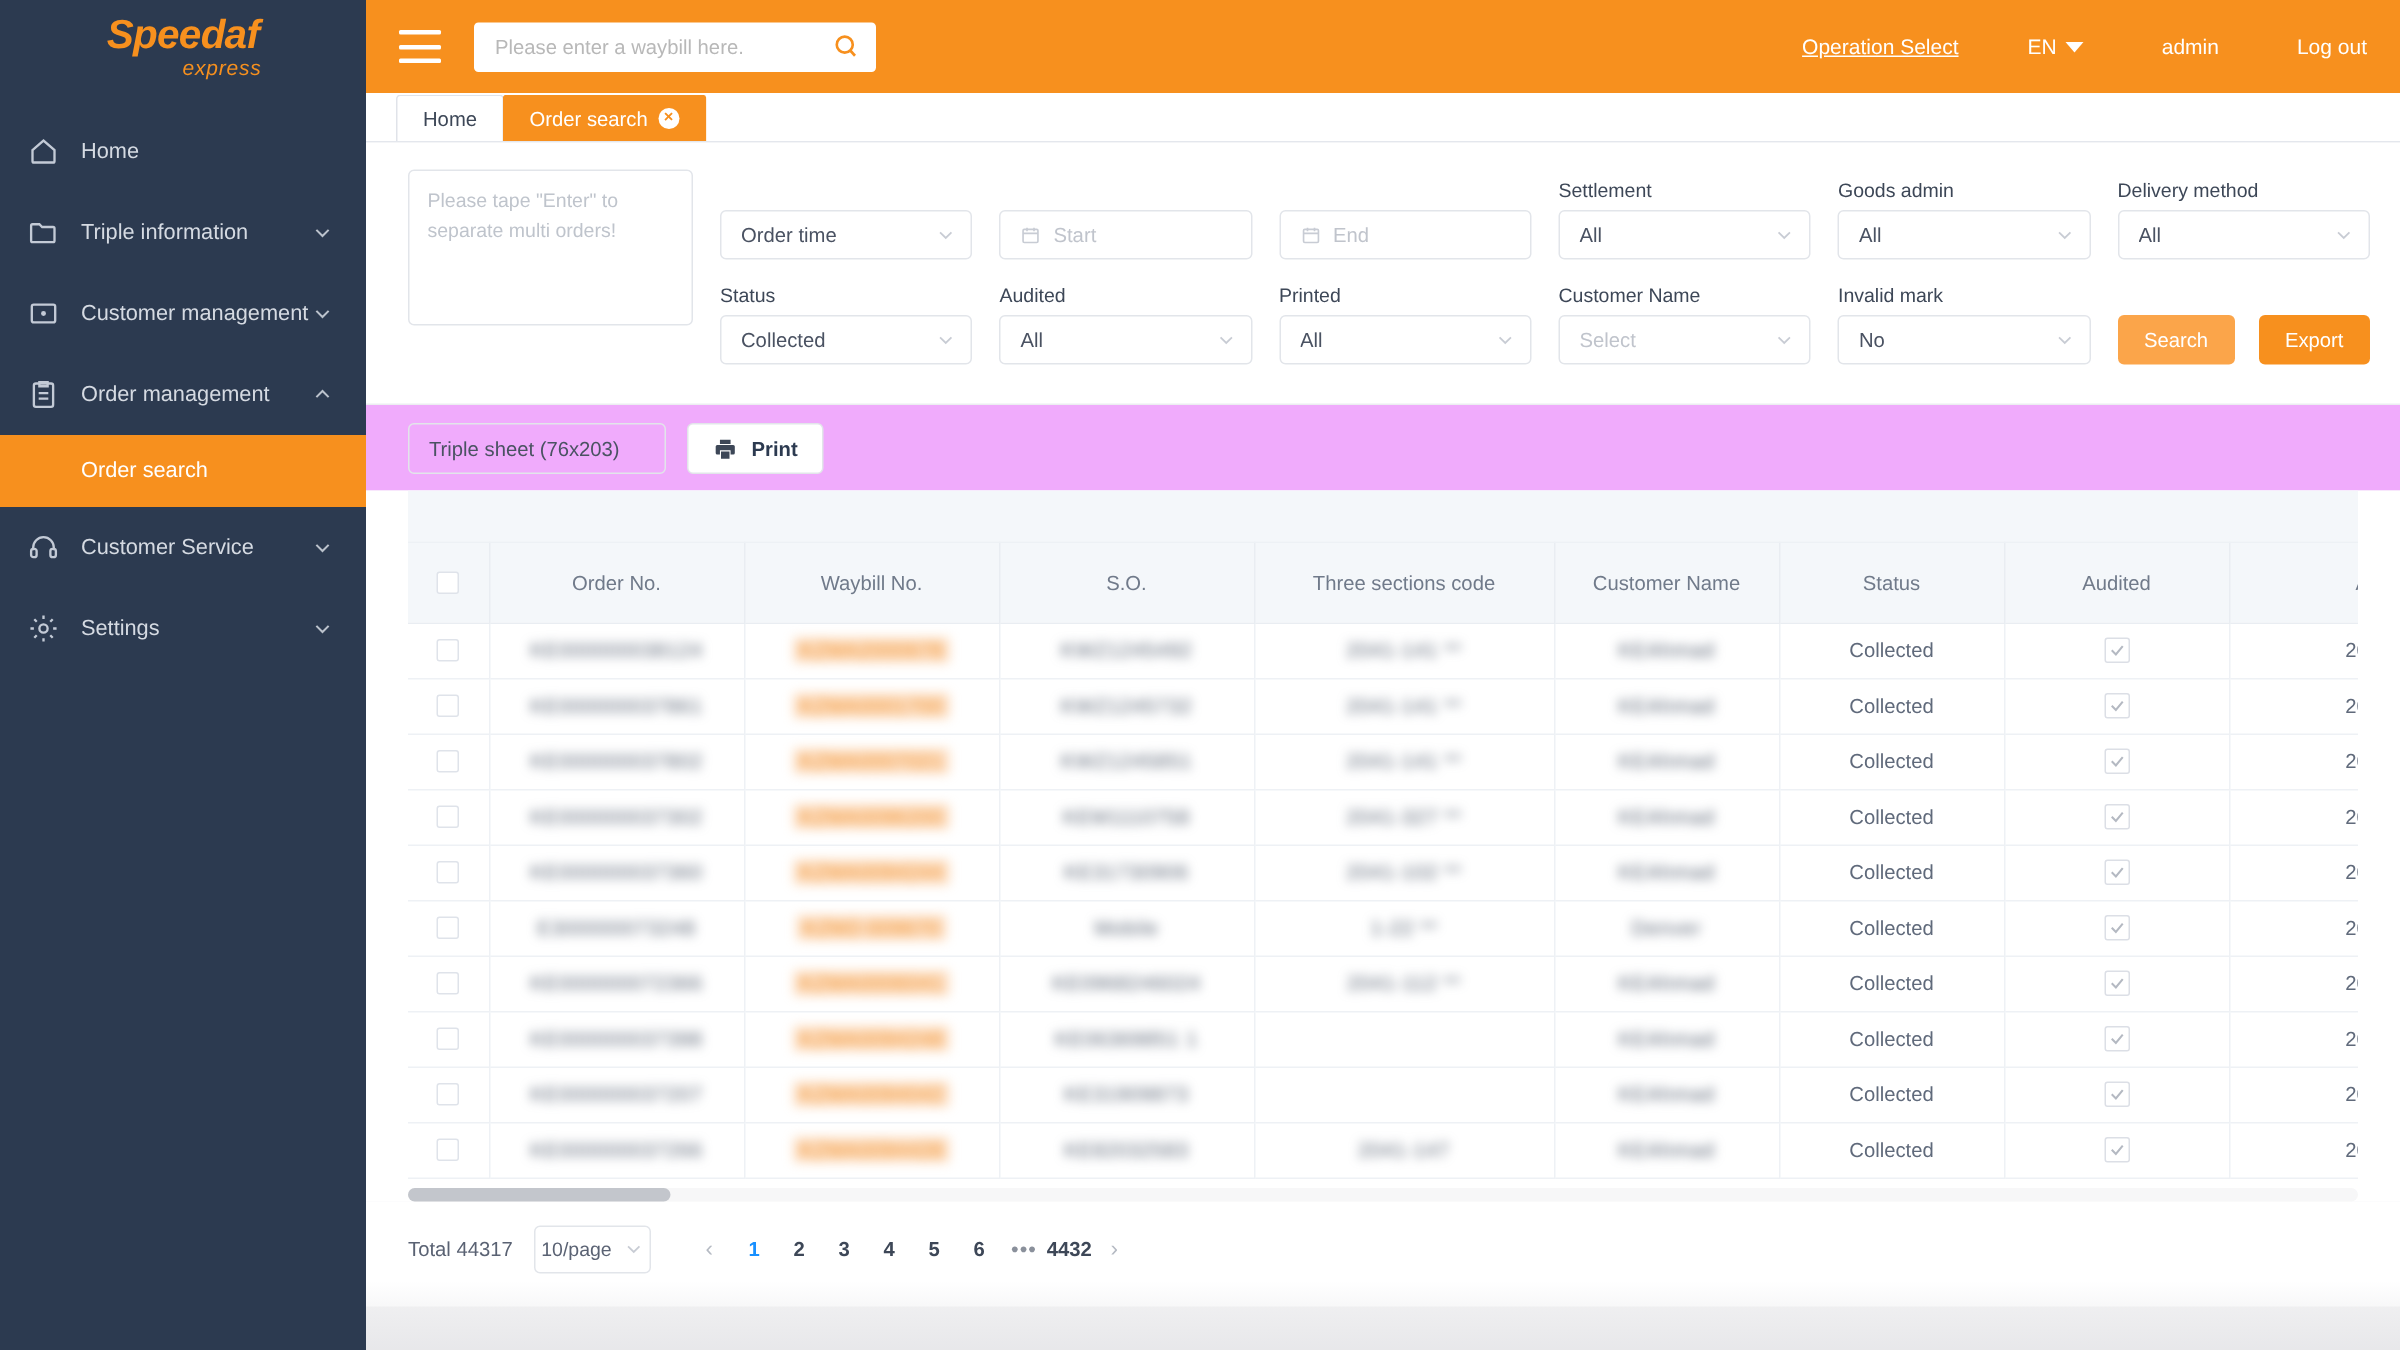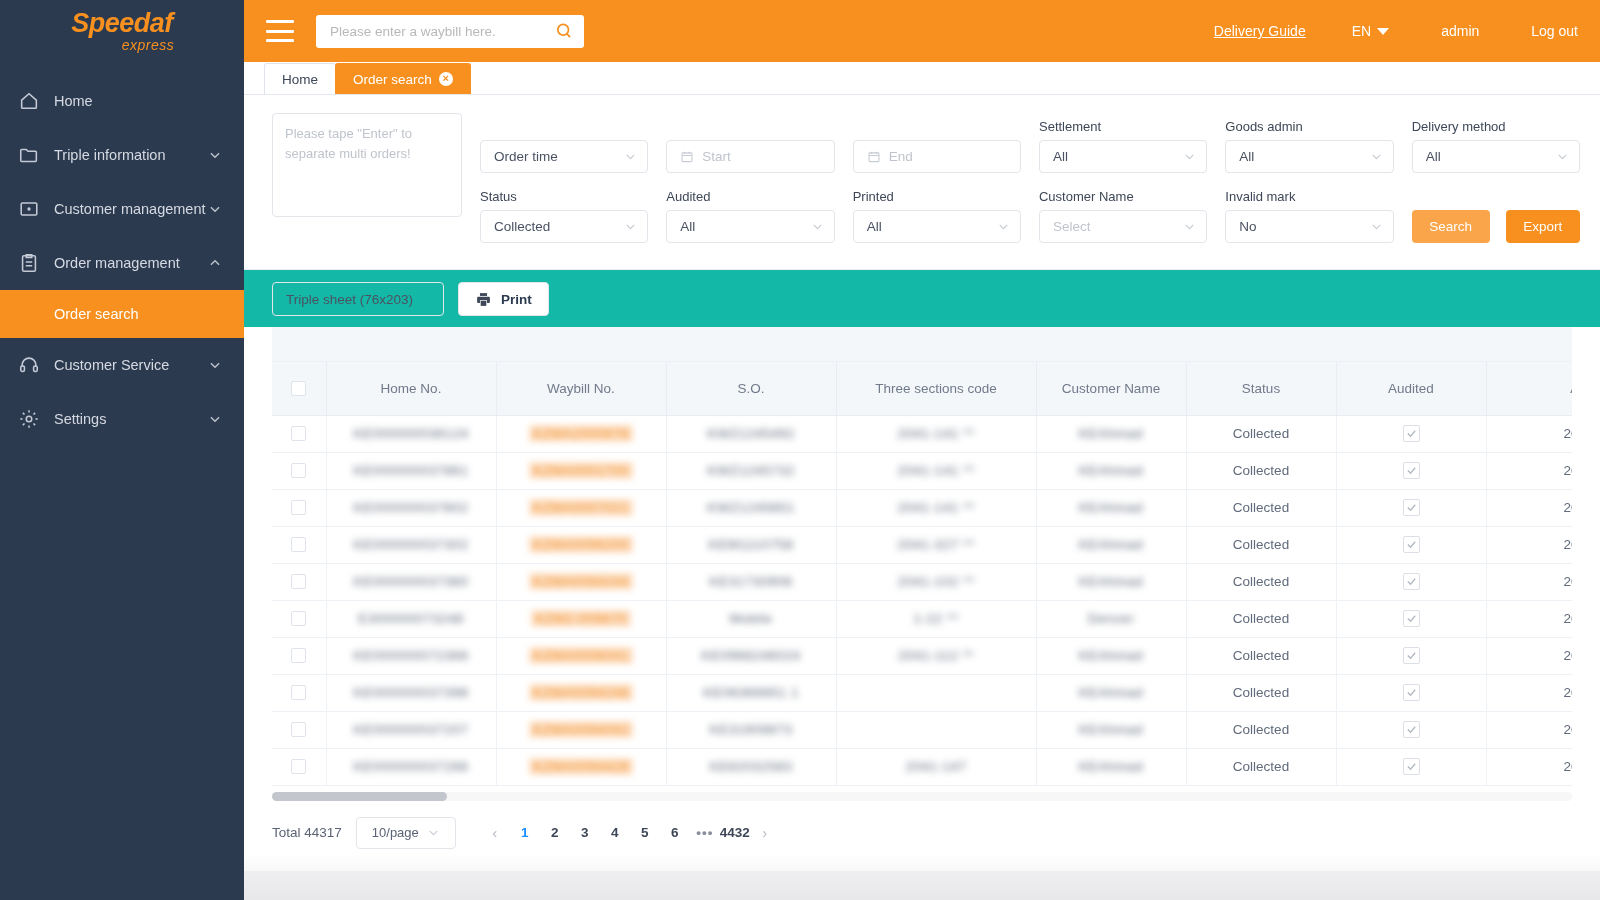--- a/index.html
+++ b/index.html
@@ -137,21 +137,21 @@
     height: 33px; min-width: 72px; border-radius: 4px; border: none;
     color: #fff; font-size: 13.5px; cursor: pointer;
     font-family: "Liberation Sans", sans-serif;
     display: flex; align-items: center; justify-content: center; padding: 0 18px;
   }
   .btn-search { background: #fba54a; }
   .btn-export { background: #f7901e; }
 
   
   .printbar {
-    background: #14b8a6; padding: 12px 10px 11px 28px;
+    background: #f0abfc; padding: 12px 10px 11px 28px;
     display: flex; gap: 14px; align-items: center;
   }
   .sheet-sel {
     width: 172px; height: 34px; border: 1px solid #e2e5ea; border-radius: 4px;
     display: flex; align-items: center; padding: 0 10px 0 13px;
     font-size: 13.5px; color: #4a5262; cursor: pointer;
   }
   .print-btn {
     height: 34px; border: 1px solid #e2e5ea; border-radius: 4px;
     display: flex; align-items: center; gap: 9px; padding: 0 16px;
@@ -207,21 +207,21 @@
     position: absolute; left: 0; top: 0; height: 9px; width: 175px;
     background: #c3c6cc; border-radius: 5px; cursor: grab;
   }
 
   
   .pager {
     background: #fff; display: flex; align-items: center; gap: 14px;
     padding: 16px 28px 22px 28px; font-size: 13.5px; color: #5a6273;
   }
   .page-sel {
-    width: 100px; height: 32px; border: 1px solid #e2e5ea; border-radius: 4px;
+    width: 78px; height: 32px; border: 1px solid #e2e5ea; border-radius: 4px;
     display: flex; align-items: center; justify-content: center; gap: 8px;
     font-size: 13px; color: #5a6273; cursor: pointer;
   }
   .pg-nums { display: flex; align-items: center; gap: 0; margin-left: 10px; }
   .pg {
     min-width: 30px; height: 30px; display: flex; align-items: center;
     justify-content: center; font-size: 13.5px; color: #3d4757;
     cursor: pointer; font-weight: bold;
   }
   .pg.cur { color: #1890ff; }
@@ -353,21 +353,21 @@
       <div class="search-box">
         <input type="text" placeholder="Please enter a waybill here." style="">
         <span class="search-ico">
           <svg viewBox="0 0 24 24" fill="none" stroke="currentColor" stroke-width="2.1">
               <circle cx="11" cy="10.5" r="6.4"></circle>
               <path d="M15.6 15.4l3.6 4"></path>
             </svg>
         </span>
       </div>
       <div class="top-right">
-        <span class="op-guide">Delivery Guide</span>
+        <span class="op-guide">Operation Select</span>
         <span class="lang">
           <span>EN</span>
           <span class="caret"></span>
         </span>
         <span class="admin">admin</span>
         <span>Log out</span>
       </div>
     </header>
 
     <div class="tabbar">
@@ -551,21 +551,21 @@
                 <col style="width:246px">
             </colgroup>
             <thead>
               <tr class="strip">
                 <td colspan="9"></td>
               </tr>
               <tr>
                 <th>
                   <span class="cb"></span>
                 </th>
-                <th>Home No.</th>
+                <th>Order No.</th>
                 <th>Waybill No.</th>
                 <th>S.O.</th>
                 <th>Three sections code</th>
                 <th>Customer Name</th>
                 <th>Status</th>
                 <th>Audited</th>
                 <th>Audition time</th>
               </tr>
             </thead>
             <tbody id="tbody">

